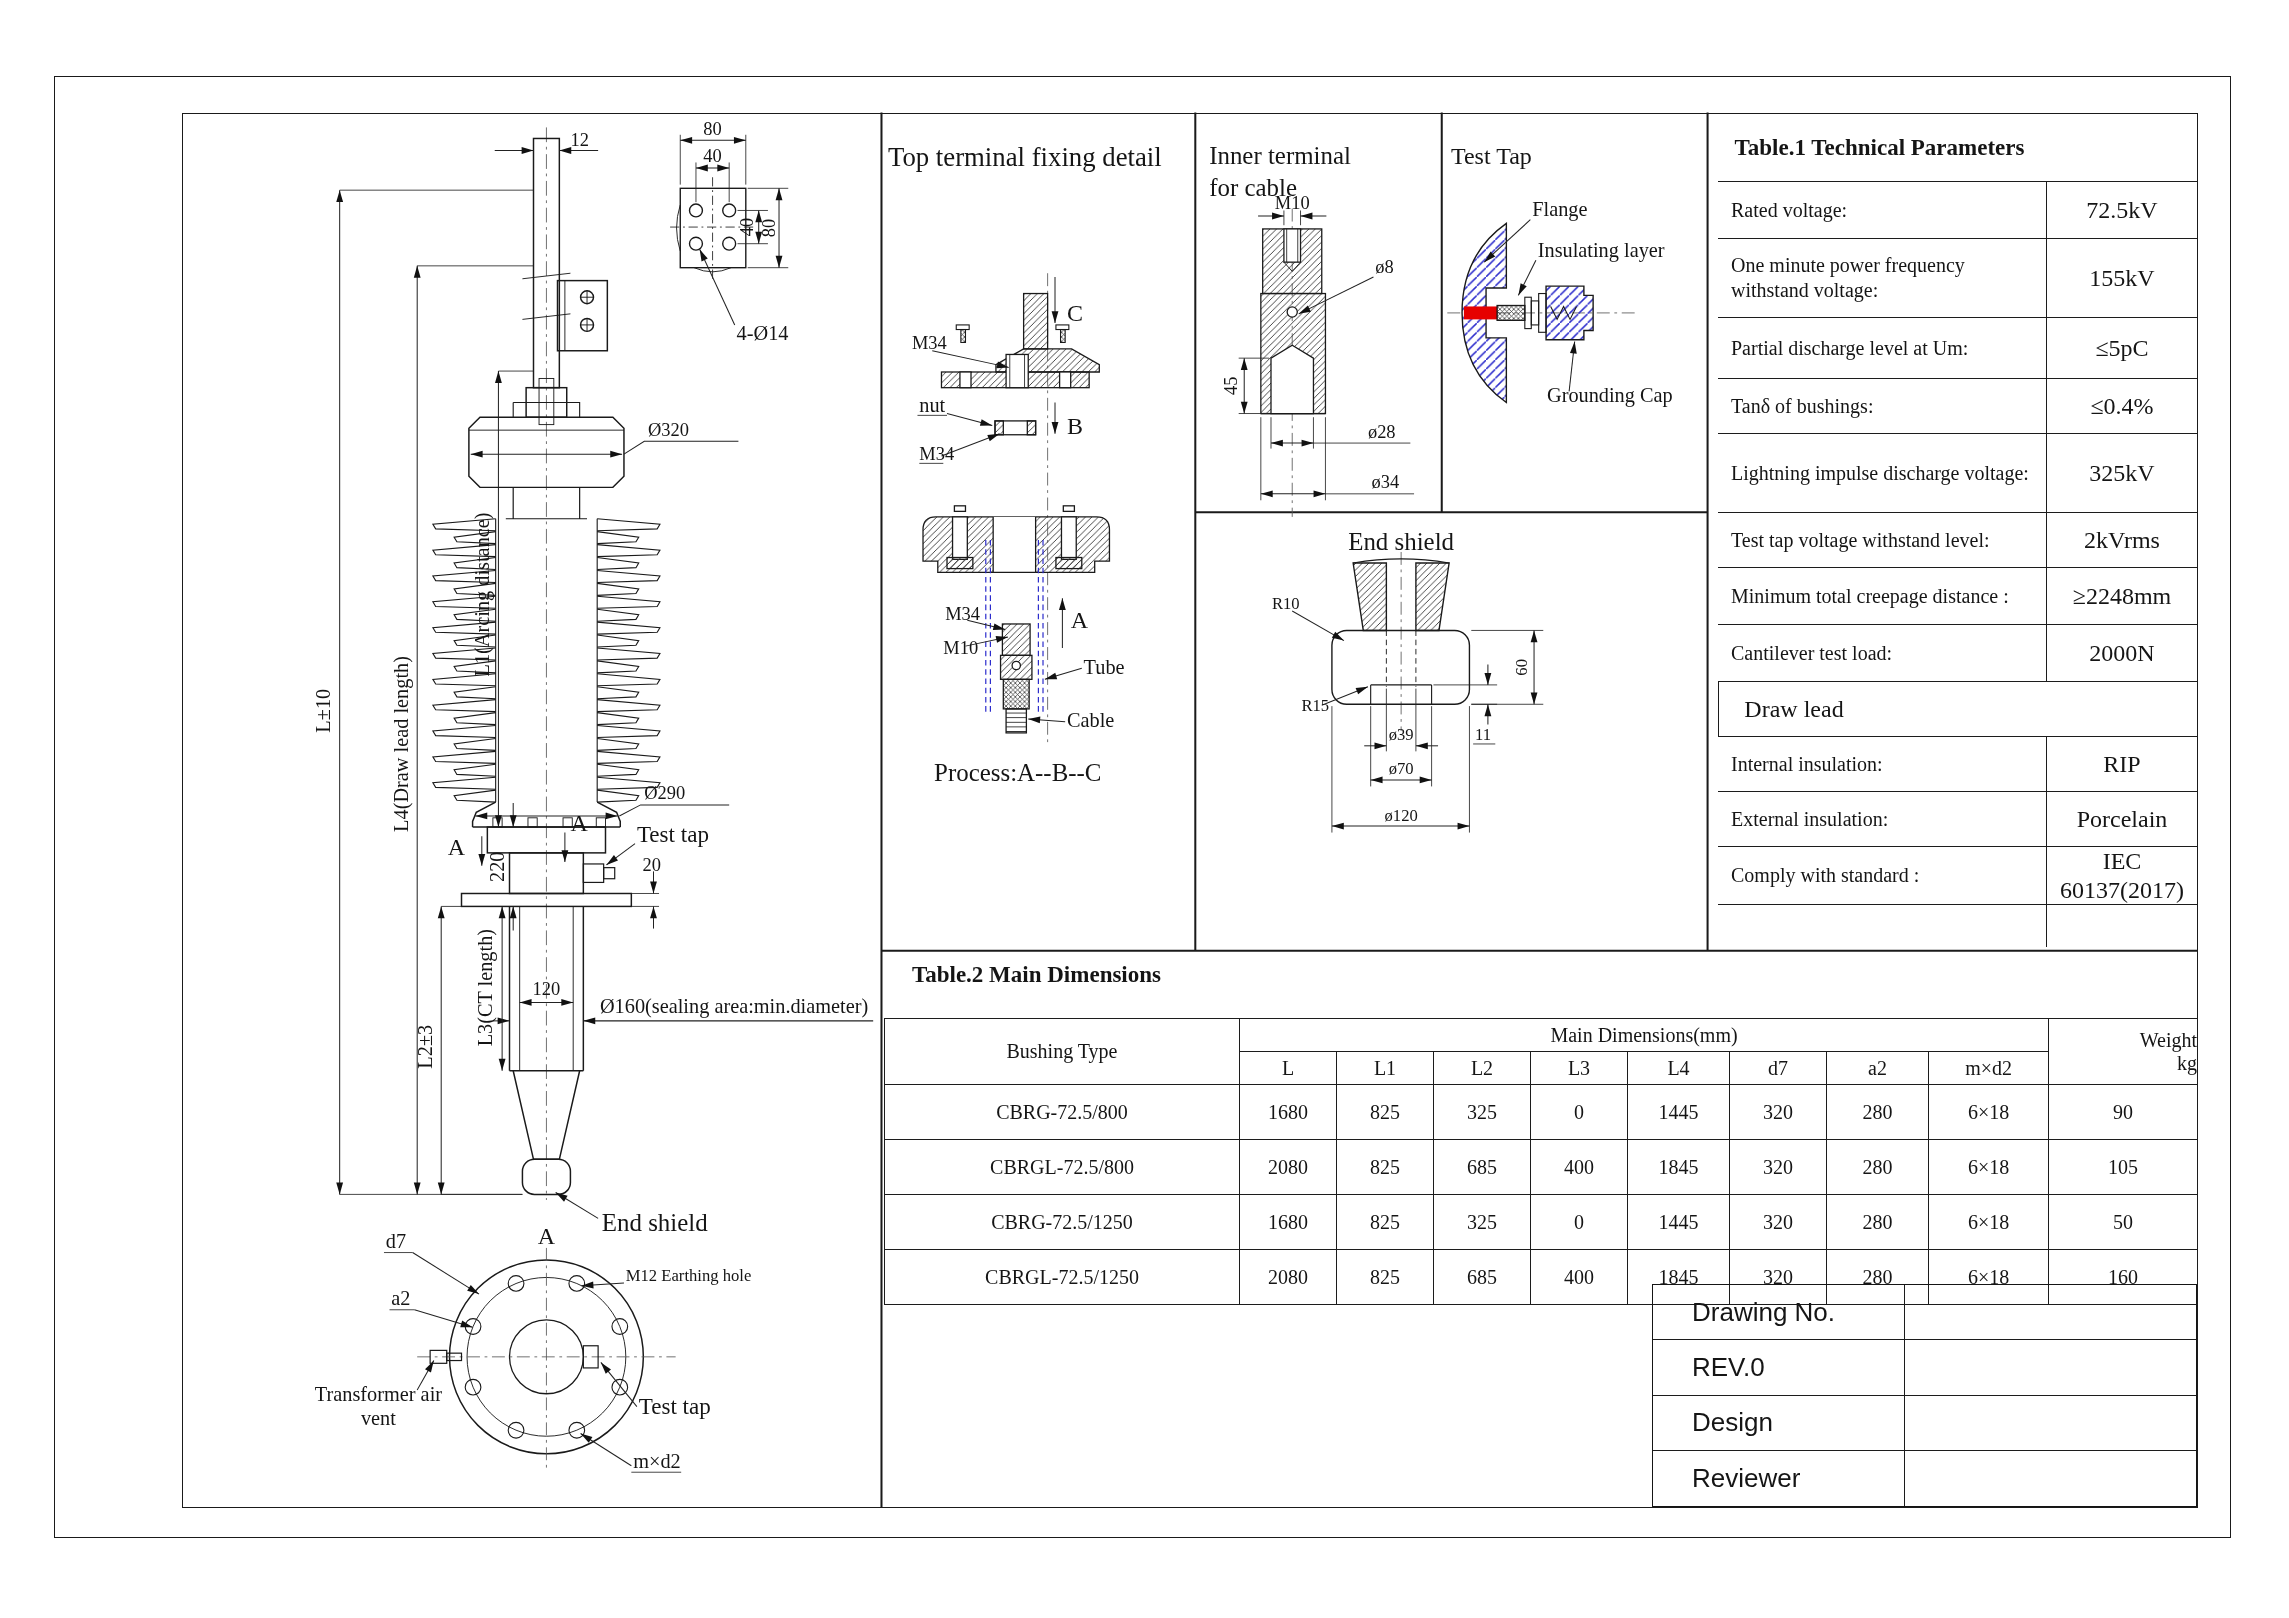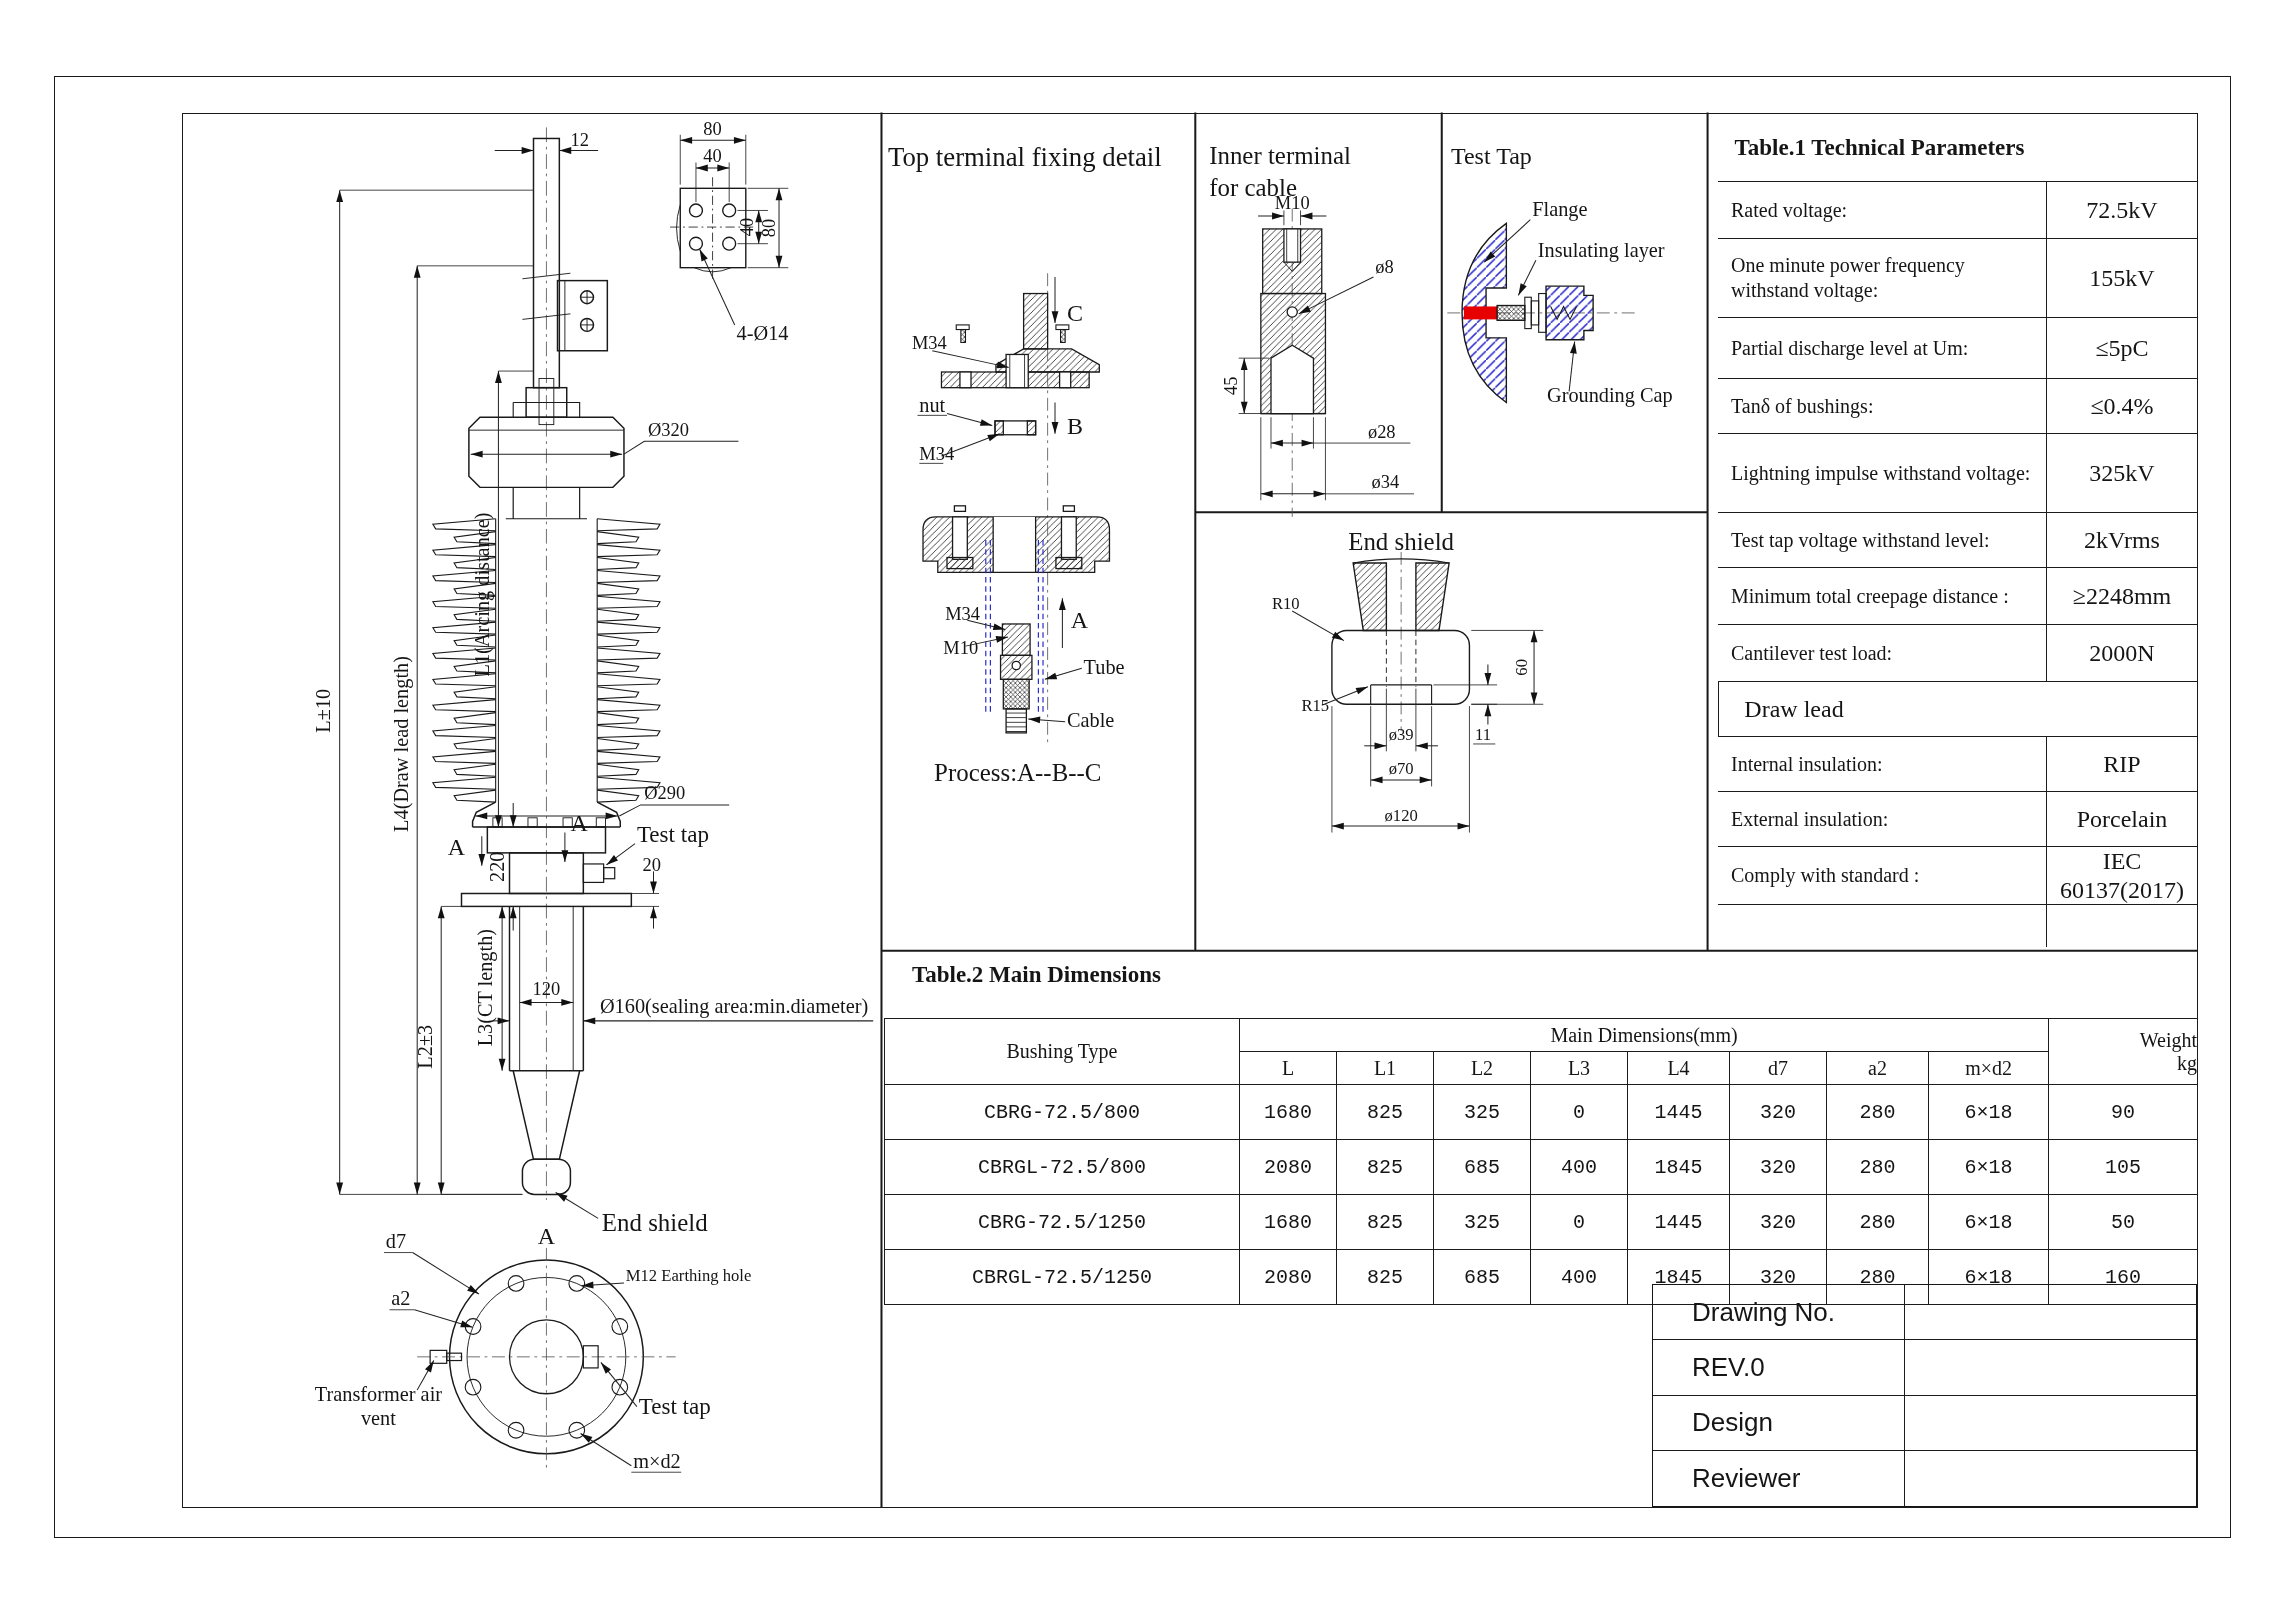--- a/index.html
+++ b/index.html
@@ -24,21 +24,21 @@
   .t1-row.last{border-bottom:none;}
   .t1-label{flex:1;display:flex;align-items:center;padding:1.8px 5.5px 1.8px 13px;font-size:20px;line-height:1.25;}
   .t1-value{width:151px;border-left:1.5px solid #1c1c1c;display:flex;align-items:center;justify-content:center;text-align:center;font-size:24px;line-height:1.2;padding:1.8px 3.7px;}
 
   
   .t2-title{position:absolute;left:912px;top:962px;font-weight:bold;font-size:23px;}
   .t2-wrap{position:absolute;left:884px;top:995px;margin-top:23px;}
   table.t2{border-collapse:collapse;table-layout:fixed;width:1311px;}
   table.t2 td,table.t2 th{border:1.5px solid #1c1c1c;text-align:center;vertical-align:middle;font-size:20px;font-weight:normal;padding:0;}
   table.t2 .hdr{height:33px;}
-  table.t2 .dat{height:55px;font-family:Liberation Mono, monospace;}
+  table.t2 .dat{height:55px;}
   .wkg{display:flex;flex-direction:column;align-items:flex-end;justify-content:center;line-height:1.15;}
 
   
   .tb{position:absolute;left:1652px;top:1284px;width:545px;height:223px;border:1.8px solid #151515;display:grid;grid-template-rows:repeat(4,1fr);font-family:"Liberation Sans",sans-serif;}
   .tb-row{display:flex;border-bottom:1.5px solid #1c1c1c;}
   .tb-row:last-child{border-bottom:none;text-align:right;}
   .tb-label{width:252px;border-right:1.5px solid #1c1c1c;display:flex;align-items:center;padding-left:39px;font-size:26px;}
   .tb-value{flex:1;}
 </style>
 </head>
@@ -484,21 +484,21 @@
       </div>
     <div class="t1-row" style="height:61px">
         <div class="t1-label">Partial discharge level at Um:</div>
         <div class="t1-value">≤5pC</div>
       </div>
     <div class="t1-row" style="height:55px">
         <div class="t1-label">Tanδ of bushings:</div>
         <div class="t1-value">≤0.4%</div>
       </div>
     <div class="t1-row" style="height:79px">
-        <div class="t1-label">Lightning impulse withstand voltage:</div>
+        <div class="t1-label">Lightning impulse discharge voltage:</div>
         <div class="t1-value">325kV</div>
       </div>
     <div class="t1-row" style="height:55px">
         <div class="t1-label">Test tap voltage withstand level:</div>
         <div class="t1-value">2kVrms</div>
       </div>
     <div class="t1-row" style="height:57px">
         <div class="t1-label">Minimum total creepage distance :</div>
         <div class="t1-value">≥2248mm</div>
       </div>

